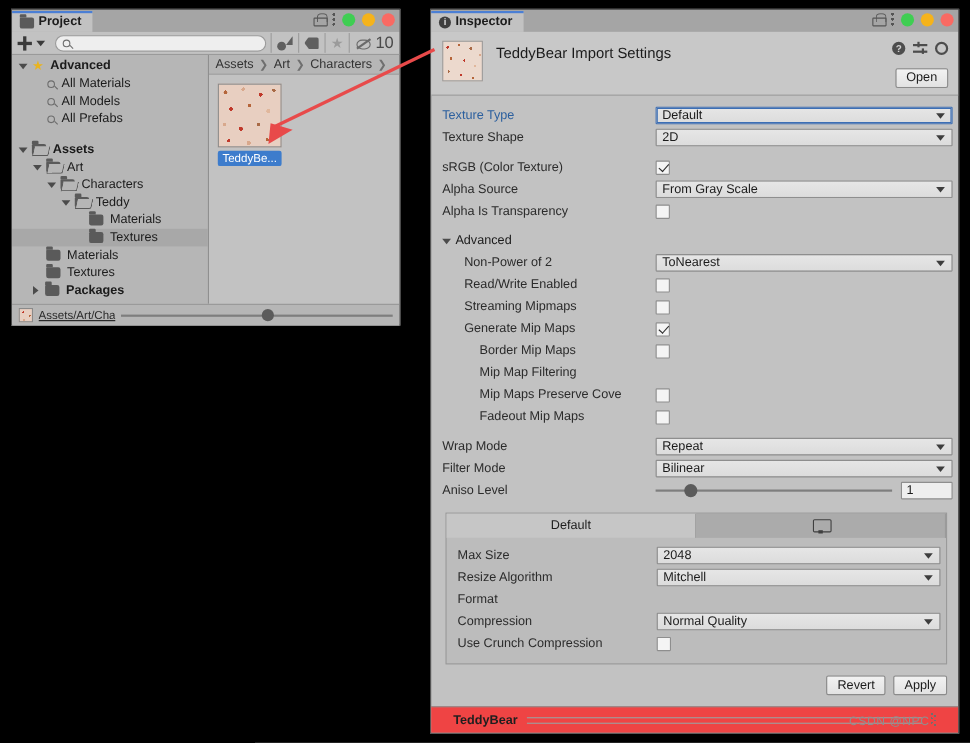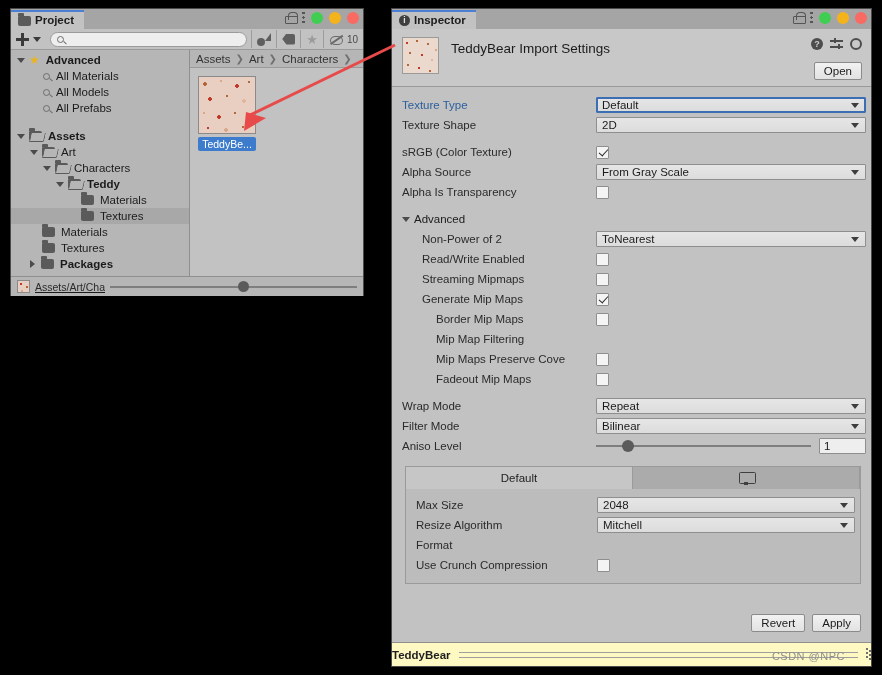--- a/index.html
+++ b/index.html
@@ -299,22 +299,22 @@
     content:"";position:absolute;left:5.5px;top:10px;width:4px;height:2.6px;background:#3f3f3f;
   }
   .plat-body { padding:6px 0 8px 0; position:relative; }
   .plat-body .row { padding-left:10px; }
   .plat-body .dd { left:191px; width:258px; }
   .plat-body .cb { left:191px; }
 
   .insp-footer { position:absolute; right:10px; bottom:34px; display:flex; gap:7px; }
   .insp-status {
     position:absolute; left:0; right:0; bottom:0; height:24px;
-    background:#fef9c3; border-top:1px solid #8f8f8f;
-    display:flex; align-items:center; padding:0 0; gap:8px;
+    background:#ef4444; border-top:1px solid #8f8f8f;
+    display:flex; align-items:center; padding:0 20px; gap:8px;
   }
   .insp-status .name { font-weight:bold; font-size:11.5px; color:#1f1f1f; }
   .insp-status .rule { flex:1; height:6px; border-top:1px solid #9e9e9e; border-bottom:1px solid #9e9e9e; }
   .grip {
     width:5px;height:14px;
     background:
       radial-gradient(circle 1px at 1px 1px,#6f6f6f 99%,transparent),
       radial-gradient(circle 1px at 1px 5px,#6f6f6f 99%,transparent),
       radial-gradient(circle 1px at 1px 9px,#6f6f6f 99%,transparent),
       radial-gradient(circle 1px at 4px 3px,#6f6f6f 99%,transparent),
@@ -341,21 +341,21 @@
   }
   .tag-ic {
     width:13px;height:11px;background:#5f5f5f;
     clip-path: polygon(0 50%, 32% 0, 100% 0, 100% 100%, 32% 100%);
     border-radius:2px;
   }
   .typefilter { width:14px;height:13px;position:relative; }
   .typefilter:before{content:"";position:absolute;left:0;bottom:0;width:8px;height:8px;border-radius:50%;background:#5f5f5f;}
   .typefilter:after{content:"";position:absolute;right:0;top:0;width:0;height:0;border-left:6px solid transparent;border-bottom:8px solid #5f5f5f;}
   .star-gray { color:#9b9b9b; font-size:13px; line-height:1; }
-  .count { font-size:10px; color:#4a4a4a; }
+  .count { font-size:15px; color:#4a4a4a; }
   .info-ic {
     width:11px;height:11px;border-radius:50%;background:#3f3f3f;color:#e2e2e2;
     font-size:8.5px;line-height:11px;text-align:center;font-weight:bold;
   }
 </style>
 </head>
 <body>
 
 <div class="root">
 
@@ -447,21 +447,21 @@
               <span class="tri-dn"></span>
             </span>
             <span class="folder open"></span>
             <span style="margin-left: 3px;">Characters</span>
           </div>
           <div class="trow" style="padding-left: 43px;">
             <span class="tw">
               <span class="tri-dn"></span>
             </span>
             <span class="folder open"></span>
-            <span style="margin-left: 3px; font-weight: bold;">Teddy</span>
+            <span style="margin-left: 3px;">Teddy</span>
           </div>
           <div class="trow" style="padding-left: 56px;">
             <span class="tw"></span>
             <span class="folder"></span>
             <span style="margin-left: 3px;">Materials</span>
           </div>
           <div class="trow sel" style="padding-left: 56px;">
             <span class="tw"></span>
             <span class="folder"></span>
             <span style="margin-left: 3px;">Textures</span>
@@ -661,20 +661,27 @@
             <span class="lab">Resize Algorithm</span>
             <span class="dd">
               <span>Mitchell</span>
               <span class="arrow"></span>
             </span>
           </div>
           <div class="row rowc">
             <span class="lab">Format</span>
           </div>
           <div class="row rowc">
+            <span class="lab">Compression</span>
+            <span class="dd">
+              <span>Normal Quality</span>
+              <span class="arrow"></span>
+            </span>
+          </div>
+          <div class="row rowc">
             <span class="lab">Use Crunch Compression</span>
             <span class="cb"></span>
           </div>
         </div>
     </div>
 
     <div class="insp-footer">
       <button class="btn">Revert</button>
       <button class="btn">Apply</button>
     </div>

